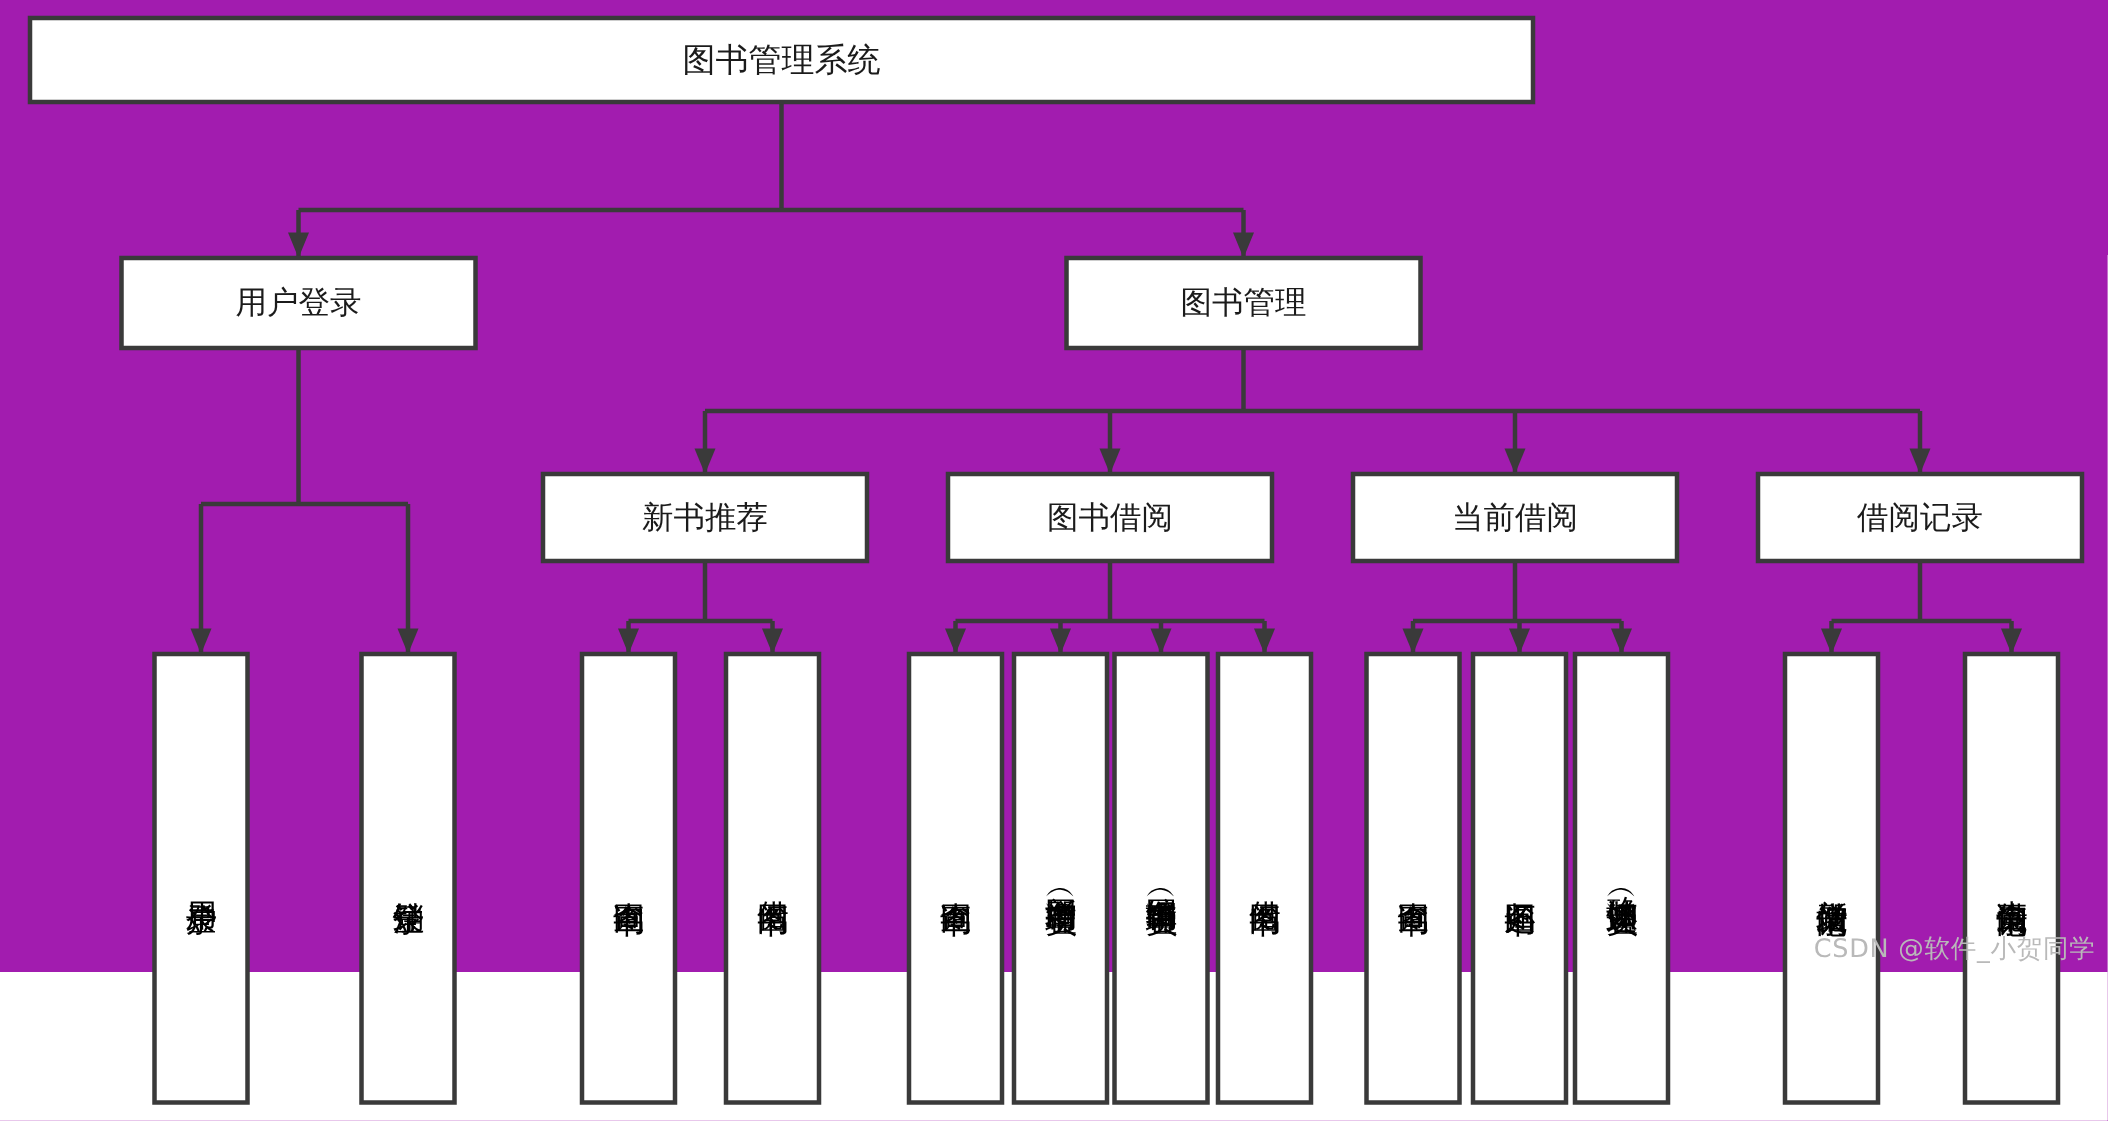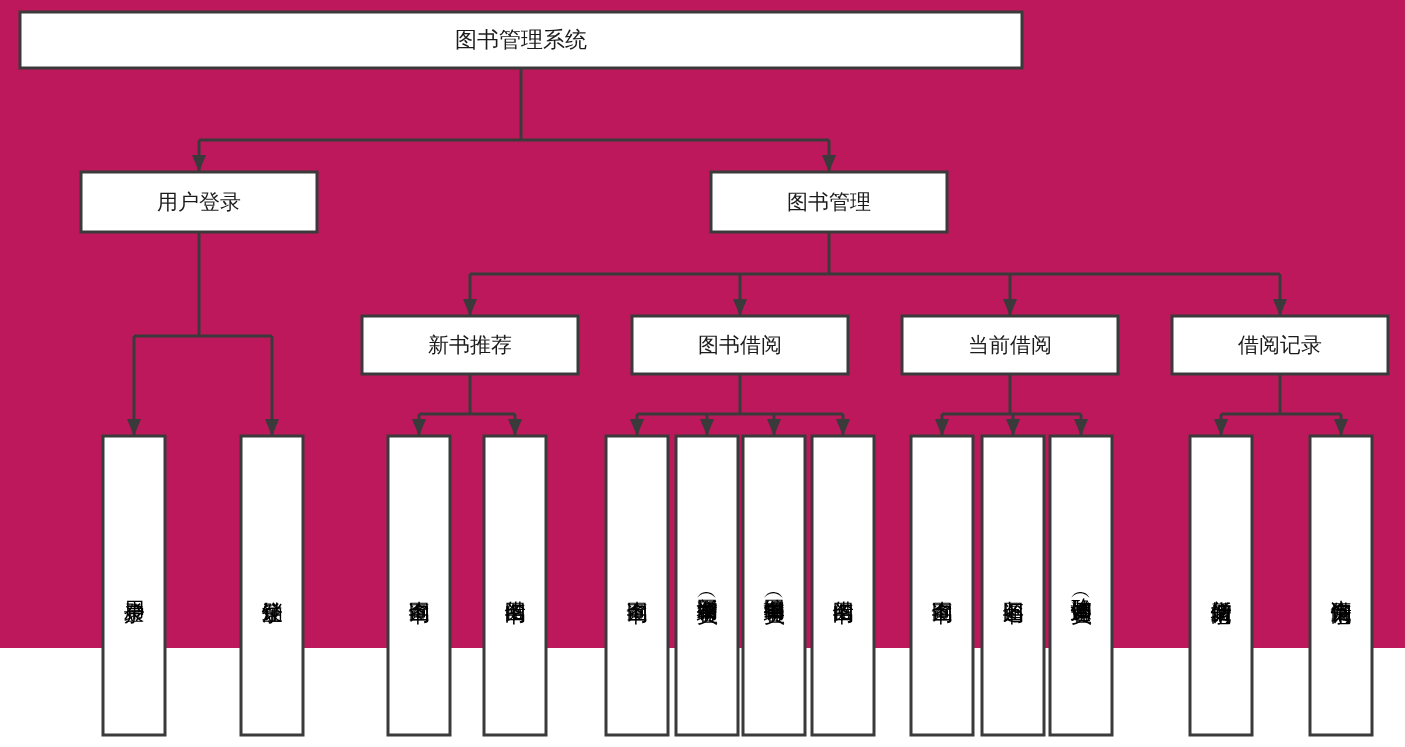--- a/index.html
+++ b/index.html
@@ -1,21 +1,21 @@
 <!DOCTYPE html>
 <html><head>
 <meta charset="utf-8">
 <style>
   html,body{margin:0;padding:0;background:#ffffff;}
   body{
     width:1405px;height:747px;
     font-family:"DejaVu Sans","Liberation Sans",sans-serif;
     overflow:hidden;
   }
-  #diagram-root{position:relative;width:1405px;height:648px;background:#be185d;}
+  #diagram-root{position:relative;width:1405px;height:648px;background:#a21caf;}
   svg#tree{position:absolute;left:0;top:0;width:1405px;height:747px;display:block;}
   .node-box{fill:#ffffff;stroke:#3a3a3a;stroke-width:3;}
   .connector{stroke:#3a3a3a;stroke-width:3;fill:none;}
   .arrow-head{fill:#3a3a3a;stroke:none;}
   .node-label{
     font-family:"DejaVu Sans","Liberation Sans",sans-serif;
     fill:#1b1b1b;
     font-size:21px;
     text-anchor:middle;
     dominant-baseline:middle;
@@ -177,13 +177,14 @@
         <span class="leaf-label">确认归还（管理员）</span>
       </div>
       <div class="leaf-label-wrap" style="left: 1190px; top: 436px; width: 62px; height: 299px;">
         <span class="leaf-label">新增借阅记录</span>
       </div>
       <div class="leaf-label-wrap" style="left: 1310px; top: 436px; width: 62px; height: 299px;">
         <span class="leaf-label">查询借阅记录</span>
       </div>
     </div>
 
+  <div class="watermark">CSDN @软件_小贺同学</div>
 </div>
 
 </body></html>

